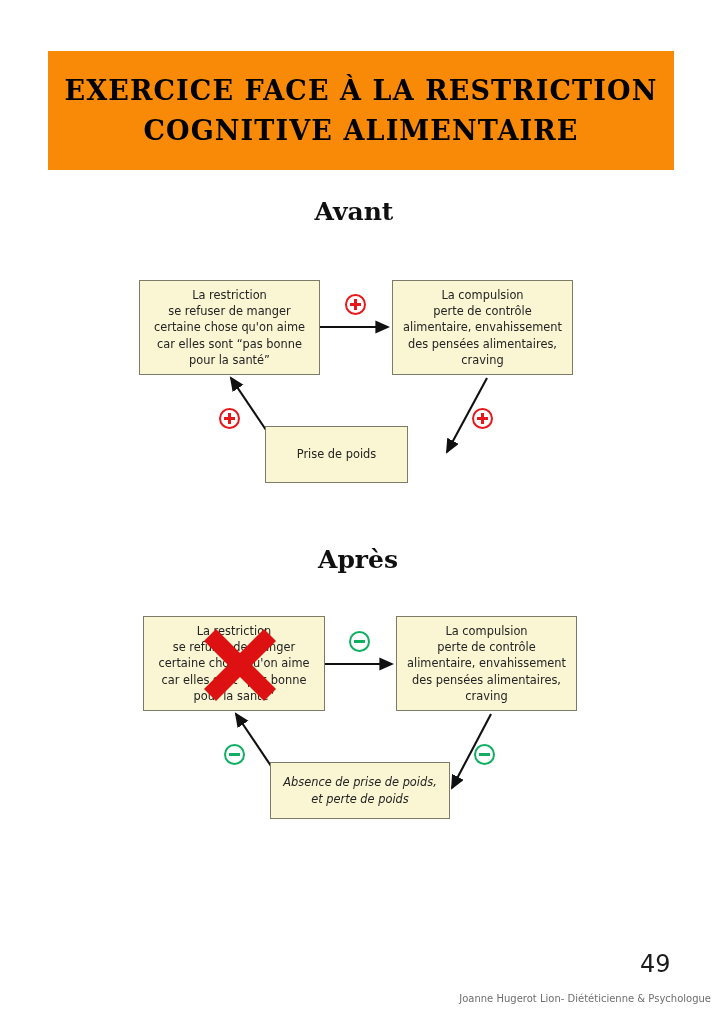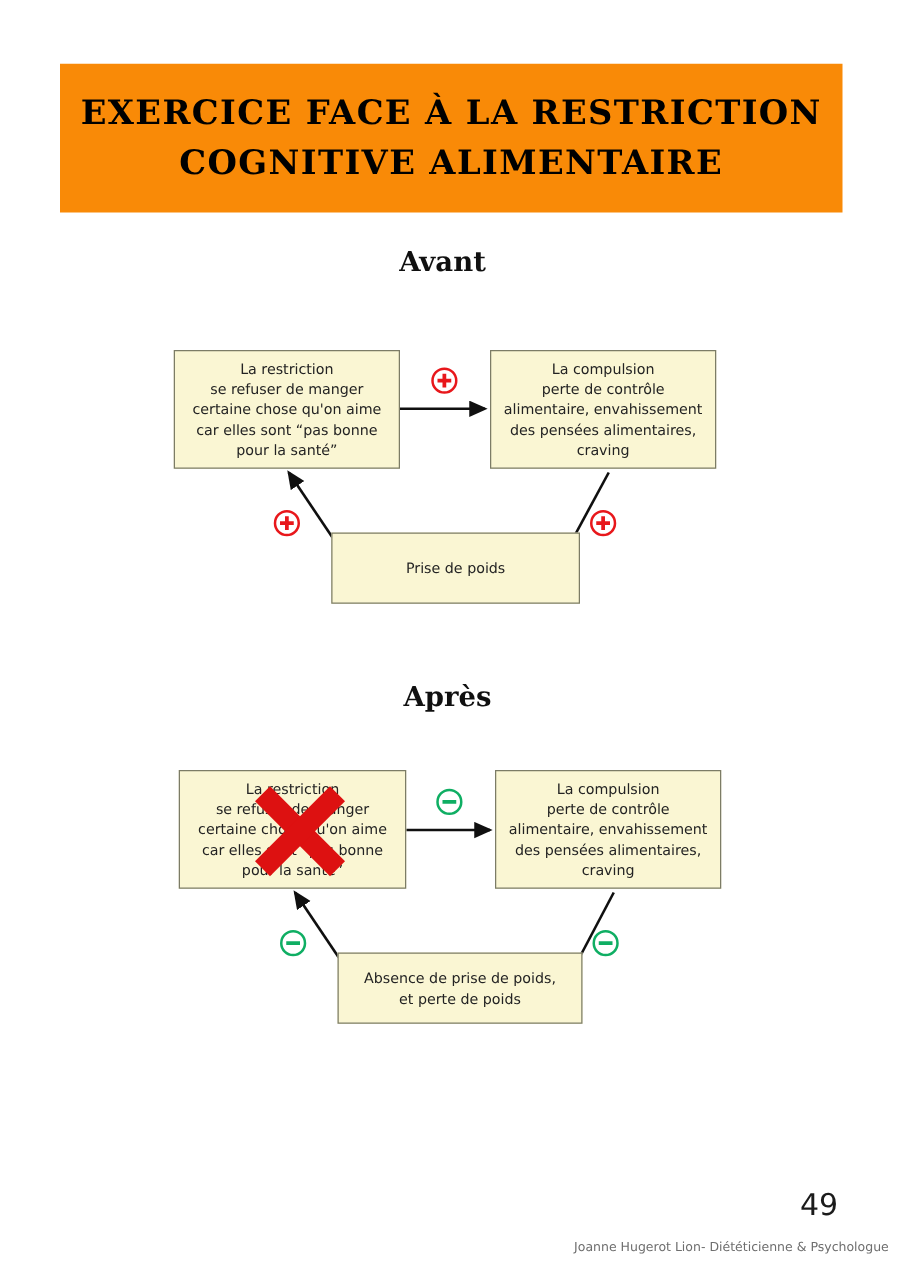--- a/index.html
+++ b/index.html
@@ -38,21 +38,21 @@
     text-align: center;
     width: 95%;
     white-space: pre-line;
   }
 
   
   .section-heading {
     position: absolute;
     font-family: "DejaVu Serif", serif;
     font-weight: bold;
-    font-size: 22px;
+    font-size: 25px;
     color: #101010;
     text-align: center;
     width: 200px;
   }
   #heading-avant { left: 254px; top: 197px; }
   #heading-apres { left: 258px; top: 545px; text-align: center; }
 
   
   .node {
     position: absolute;
@@ -66,26 +66,26 @@
     font-size: 11.4px;
     line-height: 1.42;
     color: #232323;
     white-space: pre-line;
     padding: 2px 6px;
   }
 
   
   #node-avant-restriction { left: 139px; top: 280px; width: 181px; height: 95px; }
   #node-avant-compulsion  { left: 392px; top: 280px; width: 181px; height: 95px; }
-  #node-avant-poids       { left: 265px; top: 426px; width: 199px; height: 57px; }
+  #node-avant-poids       { left: 265px; top: 426px; width: 143px; height: 57px; }
 
   
   #node-apres-restriction { left: 143px; top: 616px; width: 182px; height: 95px; }
   #node-apres-compulsion  { left: 396px; top: 616px; width: 181px; height: 95px; }
-  #node-apres-poids       { left: 270px; top: 762px; width: 196px; height: 57px; }
+  #node-apres-poids       { left: 270px; top: 762px; width: 180px; height: 57px; font-style: italic; }
 
   
   .connectors {
     position: absolute;
     left: 0; top: 0;
     width: 723px;
     height: 1024px;
     pointer-events: none;
   }
 

